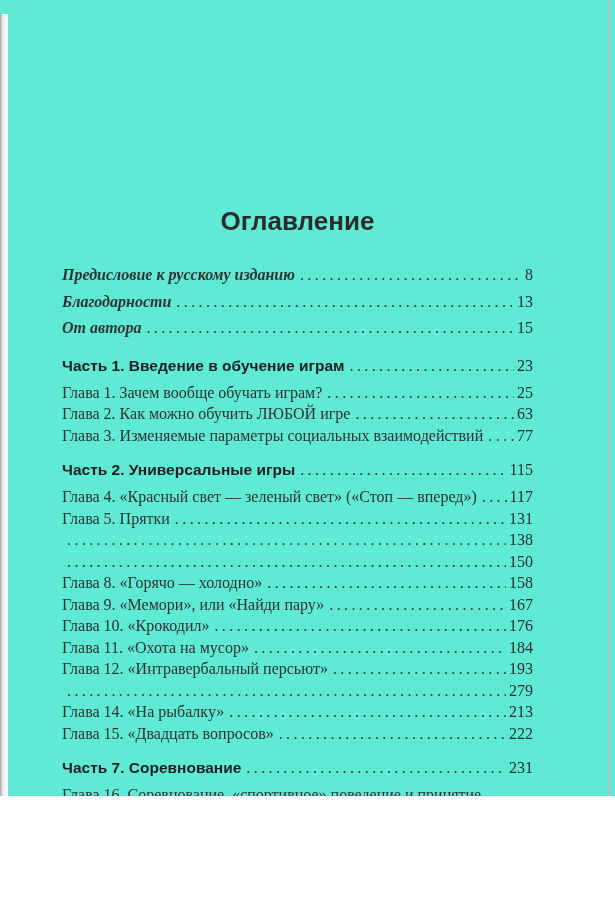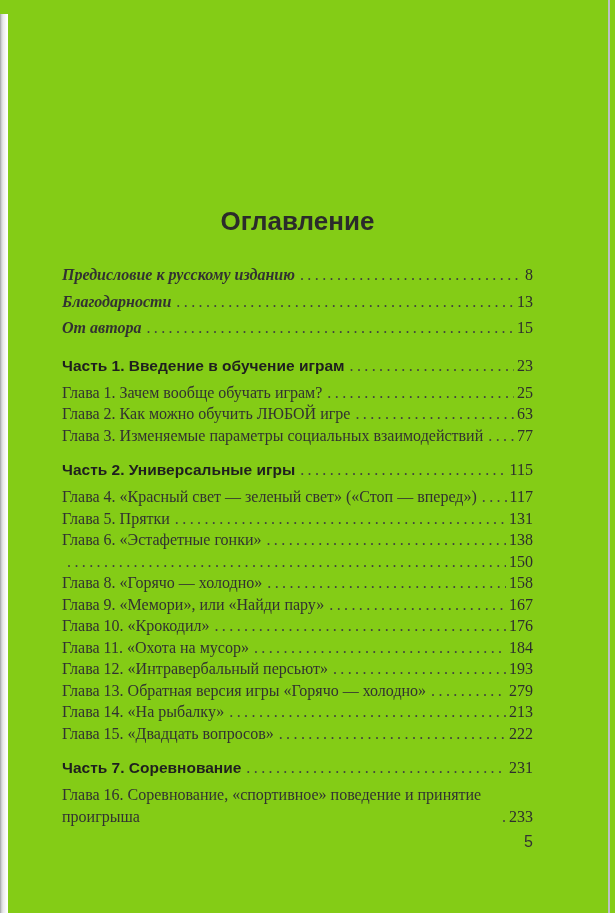--- a/index.html
+++ b/index.html
@@ -4,22 +4,22 @@
 <style>
   html, body { margin: 0; padding: 0; }
   body {
     width: 615px; height: 913px;
     background: #ffffff;
     font-family: "Liberation Serif", serif;
     overflow: hidden;
   }
   .page {
     position: relative;
-    width: 615px; height: 913px;
-    background: #84cc16;
+    width: 615px; height: 796px;
+    background: #5eead4;
     overflow: hidden;
     text-decoration: underline;
   }
   
   .page-edge-left {
     position: absolute; left: 0; top: 14px; bottom: 0; width: 8px;
     background: linear-gradient(to right, #98999b 0px, #c6c7c9 1px, #e8e9ea 3px, #ffffff 7px);
   }
   
   .page-edge-right {
@@ -147,21 +147,20 @@
           <span class="toc-label">Глава 4. «Красный свет — зеленый свет» («Стоп — вперед»)</span>
           <span class="toc-dots">........................................................................................................................</span>
           <span class="toc-page">117</span>
         </div>
         <div class="toc-row chapter">
           <span class="toc-label">Глава 5. Прятки</span>
           <span class="toc-dots">........................................................................................................................</span>
           <span class="toc-page">131</span>
         </div>
         <div class="toc-row chapter">
-          <span class="toc-label">Глава 6. «Эстафетные гонки»</span>
           <span class="toc-dots">........................................................................................................................</span>
           <span class="toc-page">138</span>
         </div>
         <div class="toc-row chapter">
           <span class="toc-dots">........................................................................................................................</span>
           <span class="toc-page">150</span>
         </div>
         <div class="toc-row chapter">
           <span class="toc-label">Глава 8. «Горячо — холодно»</span>
           <span class="toc-dots">........................................................................................................................</span>
@@ -181,21 +180,20 @@
           <span class="toc-label">Глава 11. «Охота на мусор»</span>
           <span class="toc-dots">........................................................................................................................</span>
           <span class="toc-page">184</span>
         </div>
         <div class="toc-row chapter">
           <span class="toc-label">Глава 12. «Интравербальный персьют»</span>
           <span class="toc-dots">........................................................................................................................</span>
           <span class="toc-page">193</span>
         </div>
         <div class="toc-row chapter">
-          <span class="toc-label">Глава 13. Обратная версия игры «Горячо — холодно»</span>
           <span class="toc-dots">........................................................................................................................</span>
           <span class="toc-page">279</span>
         </div>
         <div class="toc-row chapter">
           <span class="toc-label">Глава 14. «На рыбалку»</span>
           <span class="toc-dots">........................................................................................................................</span>
           <span class="toc-page">213</span>
         </div>
         <div class="toc-row chapter">
           <span class="toc-label">Глава 15. «Двадцать вопросов»</span>

